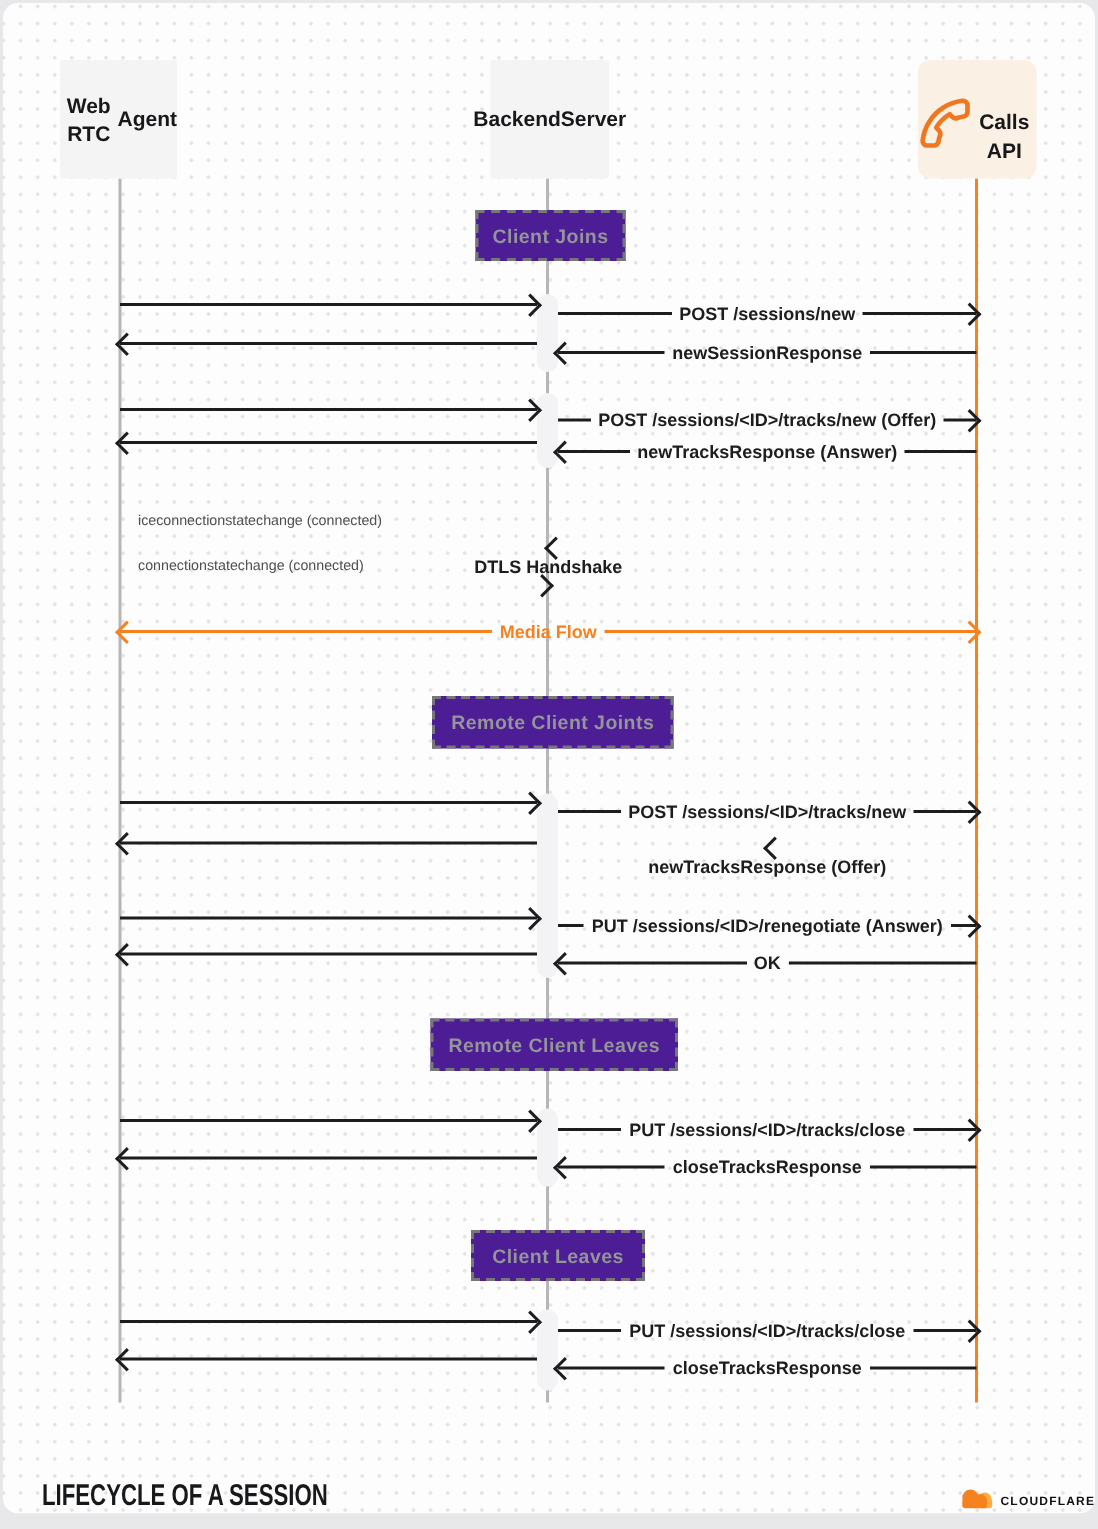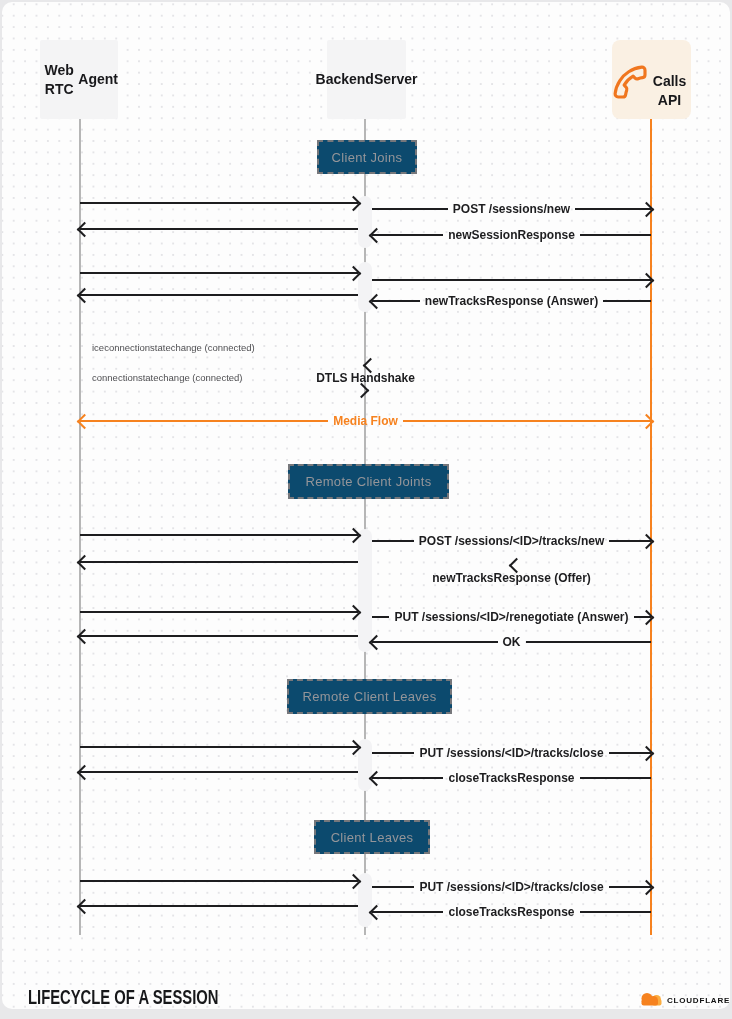--- a/index.html
+++ b/index.html
@@ -16,22 +16,22 @@
   .actor-gray{background:#f4f4f5;border-radius:2px;}
   .actor-calls{background:#faf0e3;border-radius:8px;justify-content:flex-start;}
   .actor-calls .phone{margin-top:9px;}
   .actor-calls .calls-label{margin-top:auto;margin-bottom:9px;}
   
   .lifeline{width:2px;background:#b6b6b6;z-index:1;}
   .lifeline-orange{width:2.5px;background:#f6821f;}
   
   .activation{left:358px;width:14px;border-radius:7px;background:#f3f3f5;z-index:2;}
   
-  .milestone{display:flex;align-items:center;justify-content:center;background:#0c4a6e;
-             border:2px dashed #76777b;color:#949599;font-size:13px;font-weight:400;
+  .milestone{display:flex;align-items:center;justify-content:center;background:#4c1d95;
+             border:2px dashed #76777b;color:#949599;font-size:13px;font-weight:700;
              letter-spacing:0.3px;white-space:nowrap;z-index:4;}
   
   .msg{display:flex;align-items:center;height:16px;color:#1d1d1f;z-index:5;}
   .msg .shaft{flex:1;height:2.6px;background:currentColor;min-width:3px;}
   .msg.dashed .shaft{height:3px;background:repeating-linear-gradient(90deg,currentColor 0 7px,transparent 7px 13.5px);}
   .msg .lbl{flex:none;padding:0 5px;font-weight:700;font-size:12px;white-space:nowrap;color:currentColor;}
   .msg .head{flex:none;width:9px;height:9px;position:relative;}
   .msg .hr{border-top:2.6px solid currentColor;border-right:2.6px solid currentColor;
            transform:rotate(45deg);margin-left:-11px;left:1px;}
   .msg .hl{border-top:2.6px solid currentColor;border-left:2.6px solid currentColor;
@@ -112,20 +112,21 @@
       <div class="head hl"></div>
       <div class="shaft"></div>
     </div>
 
   <div class="abs msg" style="left:80px;top:265px;width:278px;">
       <div class="shaft"></div>
       <div class="head hr"></div>
     </div>
   <div class="abs msg" style="left:372px;top:272px;width:279px;">
       <div class="shaft"></div>
+      <div class="lbl">POST /sessions/&lt;ID&gt;/tracks/new (Offer)</div>
       <div class="shaft"></div>
       <div class="head hr"></div>
     </div>
 
   <div class="abs msg" style="left:372px;top:293px;width:279px;">
       <div class="head hl"></div>
       <div class="shaft"></div>
       <div class="lbl">newTracksResponse (Answer)</div>
       <div class="shaft"></div>
     </div>

